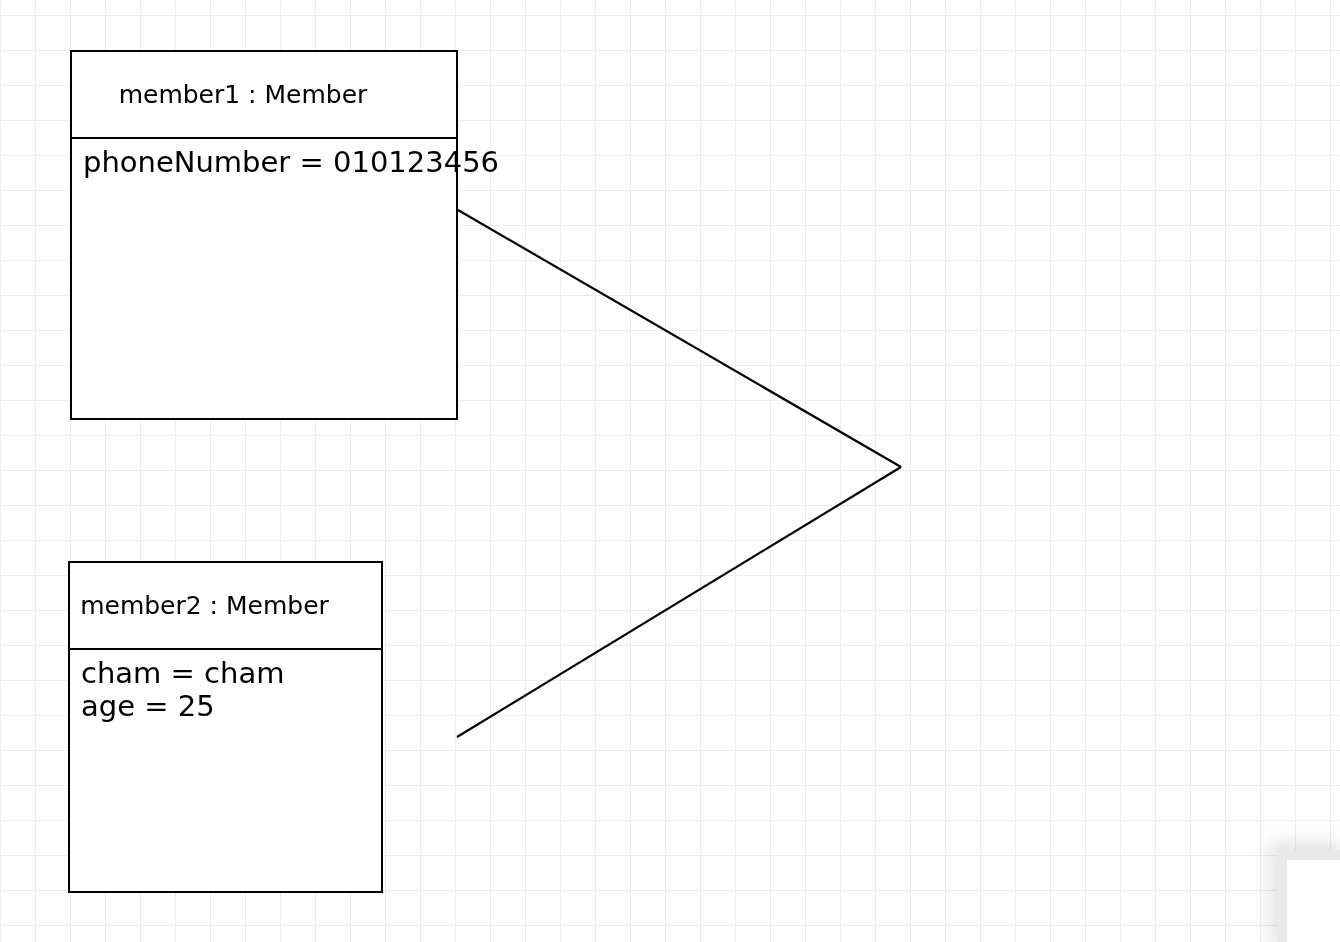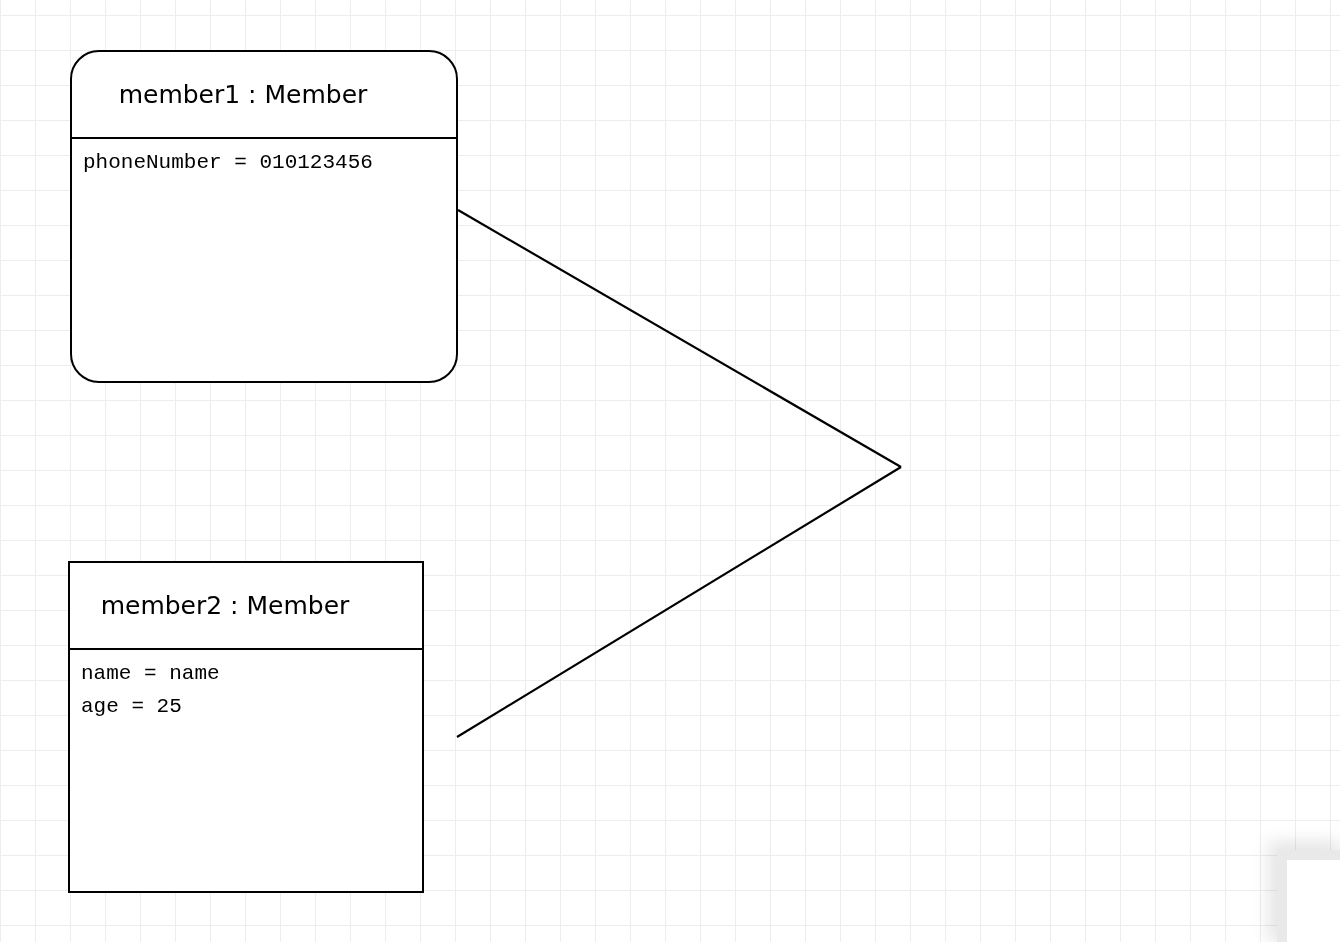--- a/index.html
+++ b/index.html
@@ -44,29 +44,28 @@
     border-bottom: 2px solid #000000;
     display: flex;
     align-items: center;
     justify-content: center;
     padding-right: 42px; 
     font-size: 25px;
     white-space: pre;
   }
   .obj-attrs {
     padding: 7px 0 0 11px;
-    font-size: 21px;
+    font-size: 29px;
     line-height: 33px;
-    font-family: Liberation Mono, monospace;
   }
   .obj-attr {
     white-space: pre;
   }
-  #box-member1 { left: 70px;  top: 50px;  width: 388px; height: 333px; border-radius: 29px; }
-  #box-member2 { left: 68px;  top: 561px; width: 356px; height: 332px; }
+  #box-member1 { left: 70px;  top: 50px;  width: 388px; height: 370px; }
+  #box-member2 { left: 68px;  top: 561px; width: 315px; height: 332px; }
   #box-class1  { left: 900px; top: 287px; width: 388px; height: 334px; }
   #box-class1 .obj-title { height: 88px; }
   .page-corner {
     position: absolute;
     left: 1277px;
     top: 850px;
     width: 73px;
     height: 102px;
     box-sizing: border-box;
     background: #ffffff;
@@ -88,21 +87,21 @@
   <div class="obj-box" id="box-member1">
     <div class="obj-title">member1 : Member</div>
     <div class="obj-attrs">
       <div class="obj-attr">phoneNumber = 010123456</div>
     </div>
   </div>
 
   <div class="obj-box" id="box-member2">
     <div class="obj-title">member2 : Member</div>
     <div class="obj-attrs">
-      <div class="obj-attr">name = name</div>
+      <div class="obj-attr">cham = cham</div>
       <div class="obj-attr">age = 25</div>
     </div>
   </div>
 
 
   <div class="page-corner"></div>
 
 </div>
 
 </body></html>

